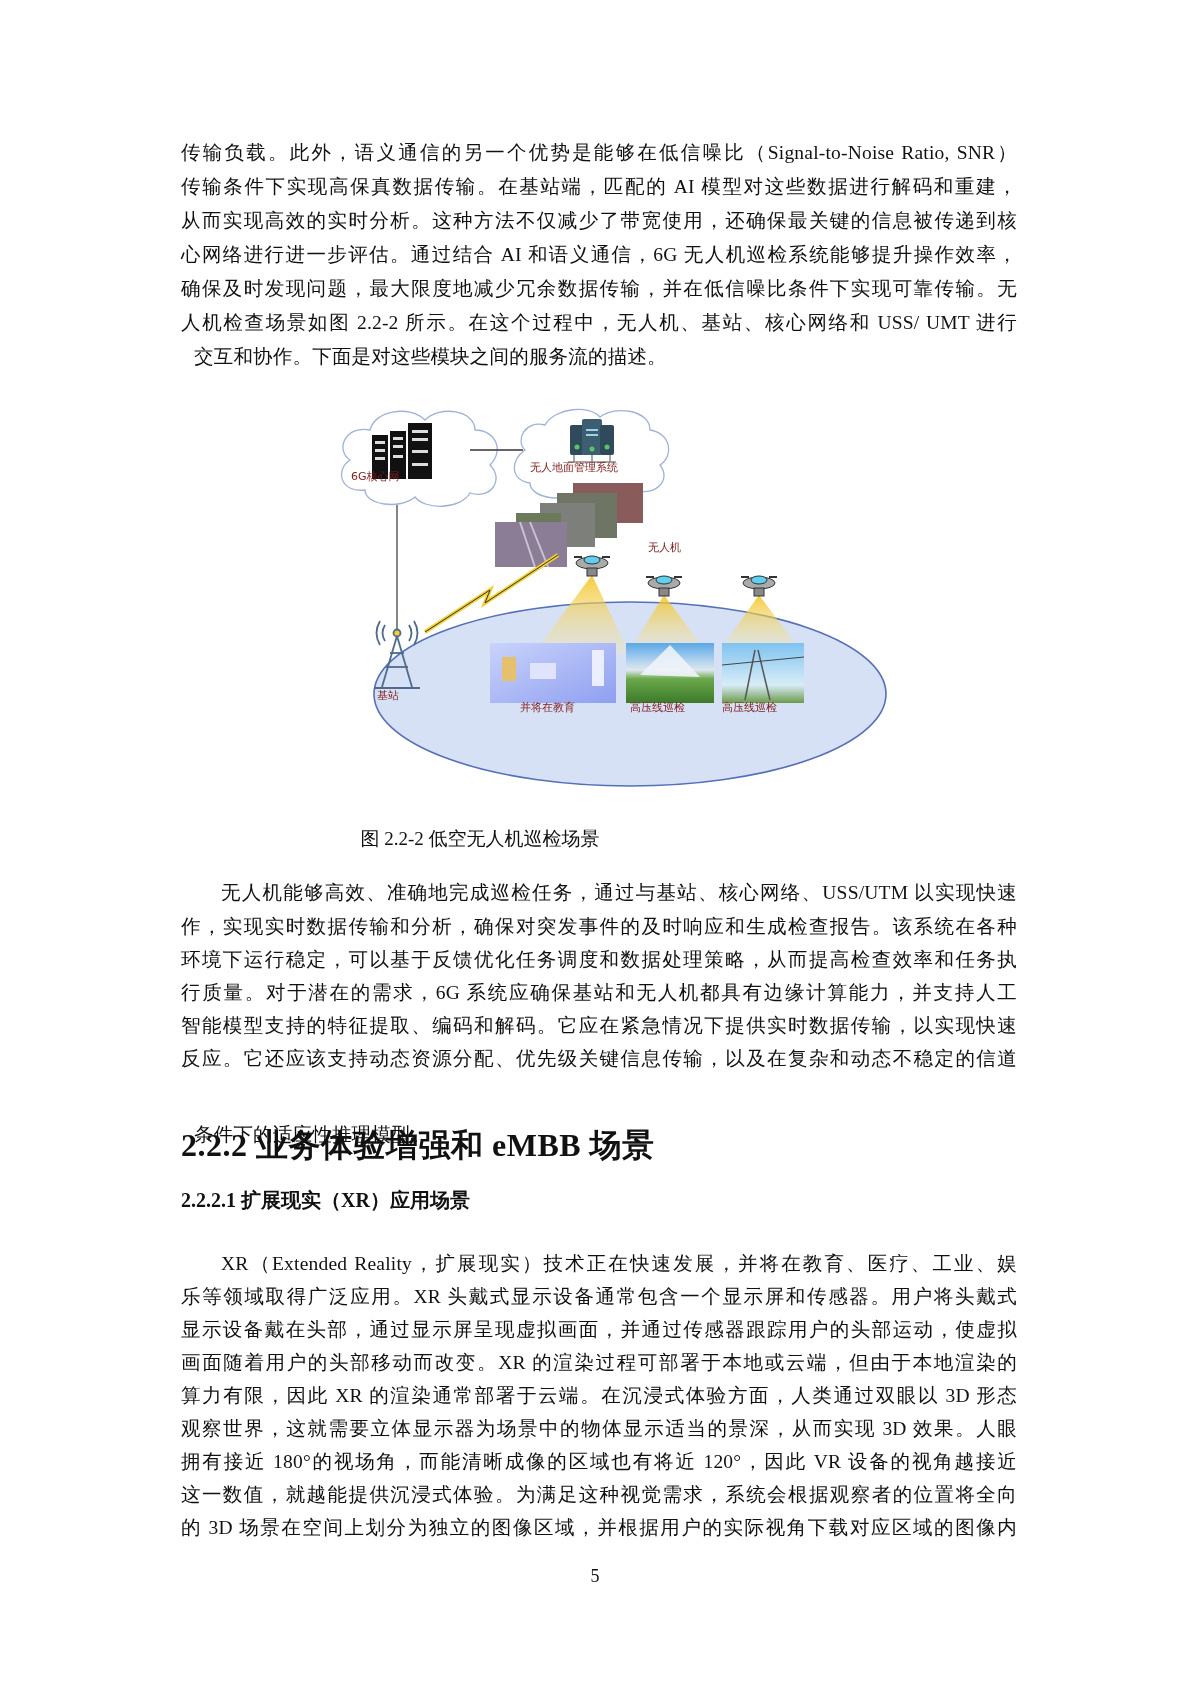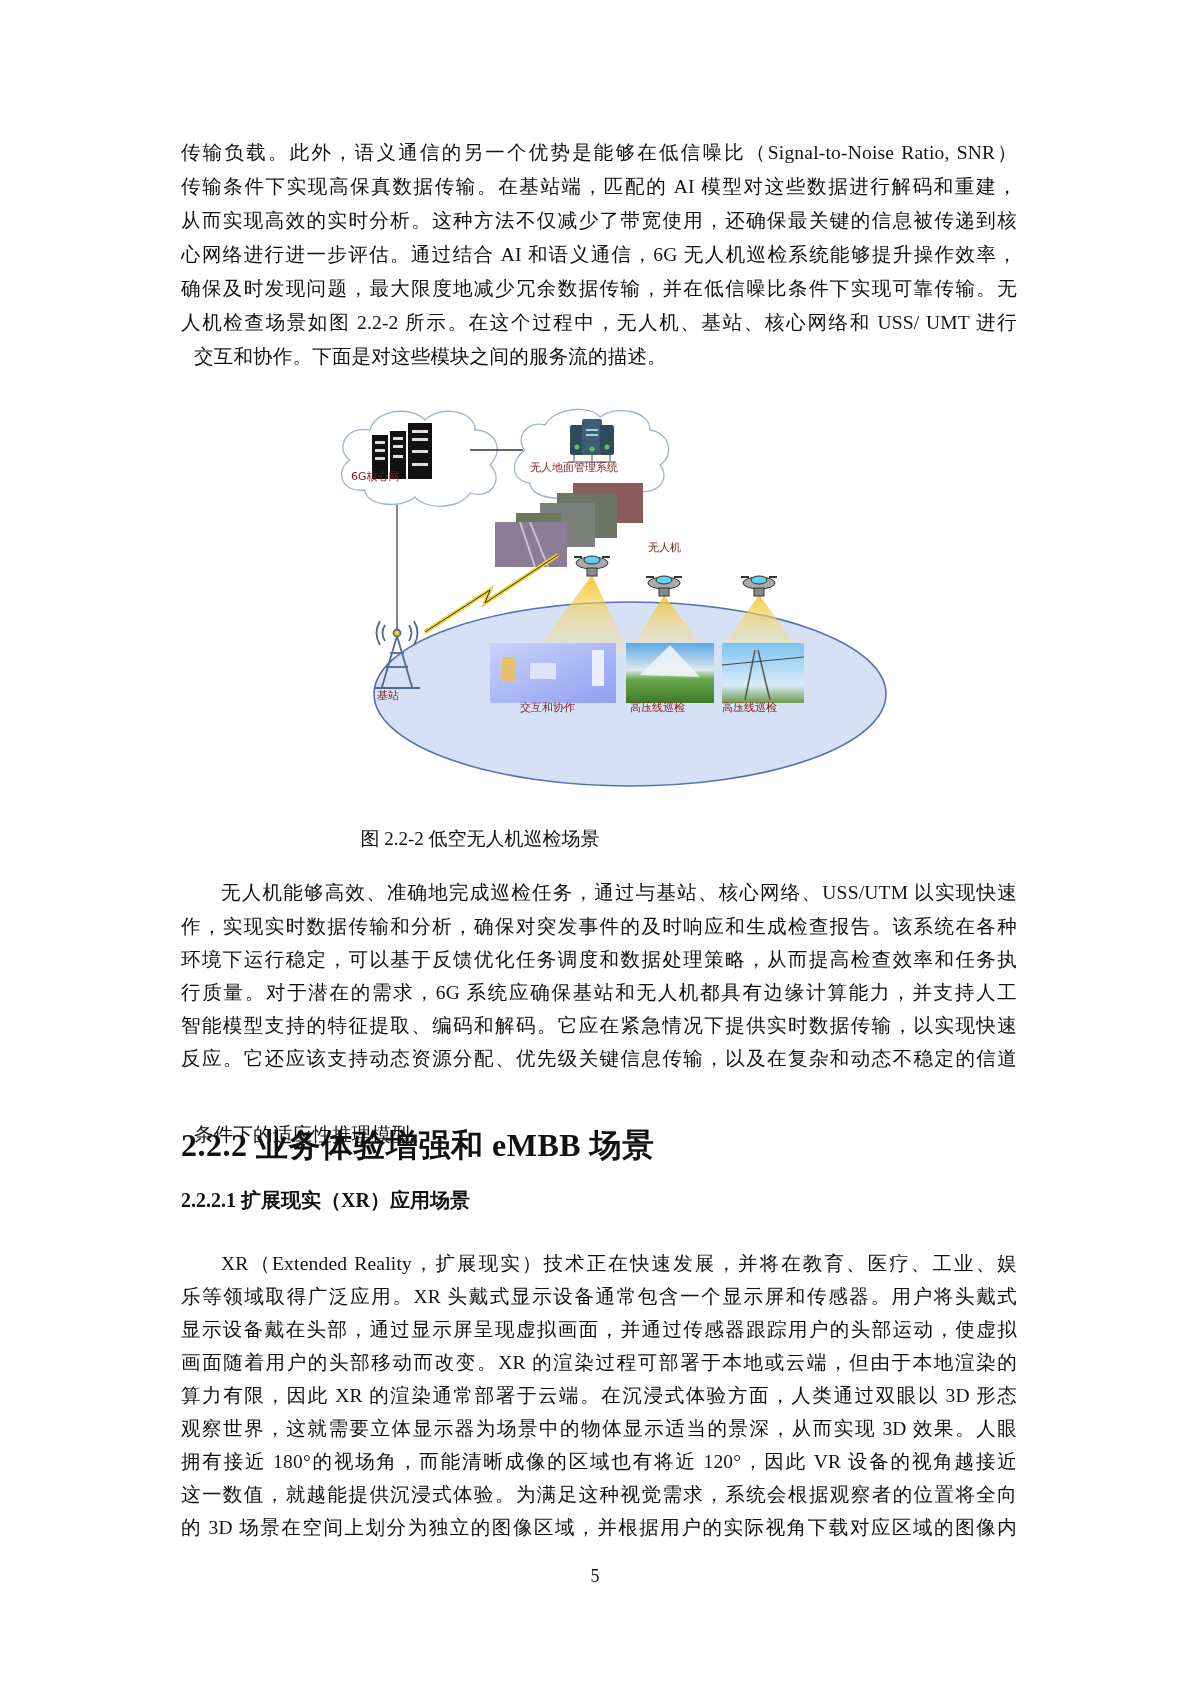--- a/index.html
+++ b/index.html
@@ -158,21 +158,21 @@
     <rect x="392" y="238" width="82" height="60" fill="url(#power)"></rect>
     <line x1="415" y1="295" x2="425" y2="245" stroke="#555" stroke-width="1.5"></line>
     <line x1="440" y1="295" x2="428" y2="245" stroke="#555" stroke-width="1.5"></line>
     <line x1="392" y1="260" x2="474" y2="252" stroke="#444" stroke-width="1"></line>
   </svg>
 
   <div class="diagram-label" style="left:21px; top:64px">6G核心网</div>
   <div class="diagram-label" style="left:200px; top:55px">无人地面管理系统</div>
   <div class="diagram-label" style="left:318px; top:135px">无人机</div>
   <div class="diagram-label" style="left:47px; top:283px">基站</div>
-  <div class="diagram-label" style="left:190px; top:295px">交互和协作</div>
+  <div class="diagram-label" style="left:190px; top:295px">并将在教育</div>
   <div class="diagram-label" style="left:300px; top:295px">高压线巡检</div>
   <div class="diagram-label" style="left:392px; top:295px">高压线巡检</div>
 </div>
 
 <div class="caption">图 2.2-2  低空无人机巡检场景</div>
 
 <div>
   <div class="line indent" style="top:877px">无人机能够高效、准确地完成巡检任务，通过与基站、核心网络、USS/UTM 以实现快速</div>
   <div class="line" style="top:911px">作，实现实时数据传输和分析，确保对突发事件的及时响应和生成检查报告。该系统在各种</div>
   <div class="line" style="top:944px">环境下运行稳定，可以基于反馈优化任务调度和数据处理策略，从而提高检查效率和任务执</div>

